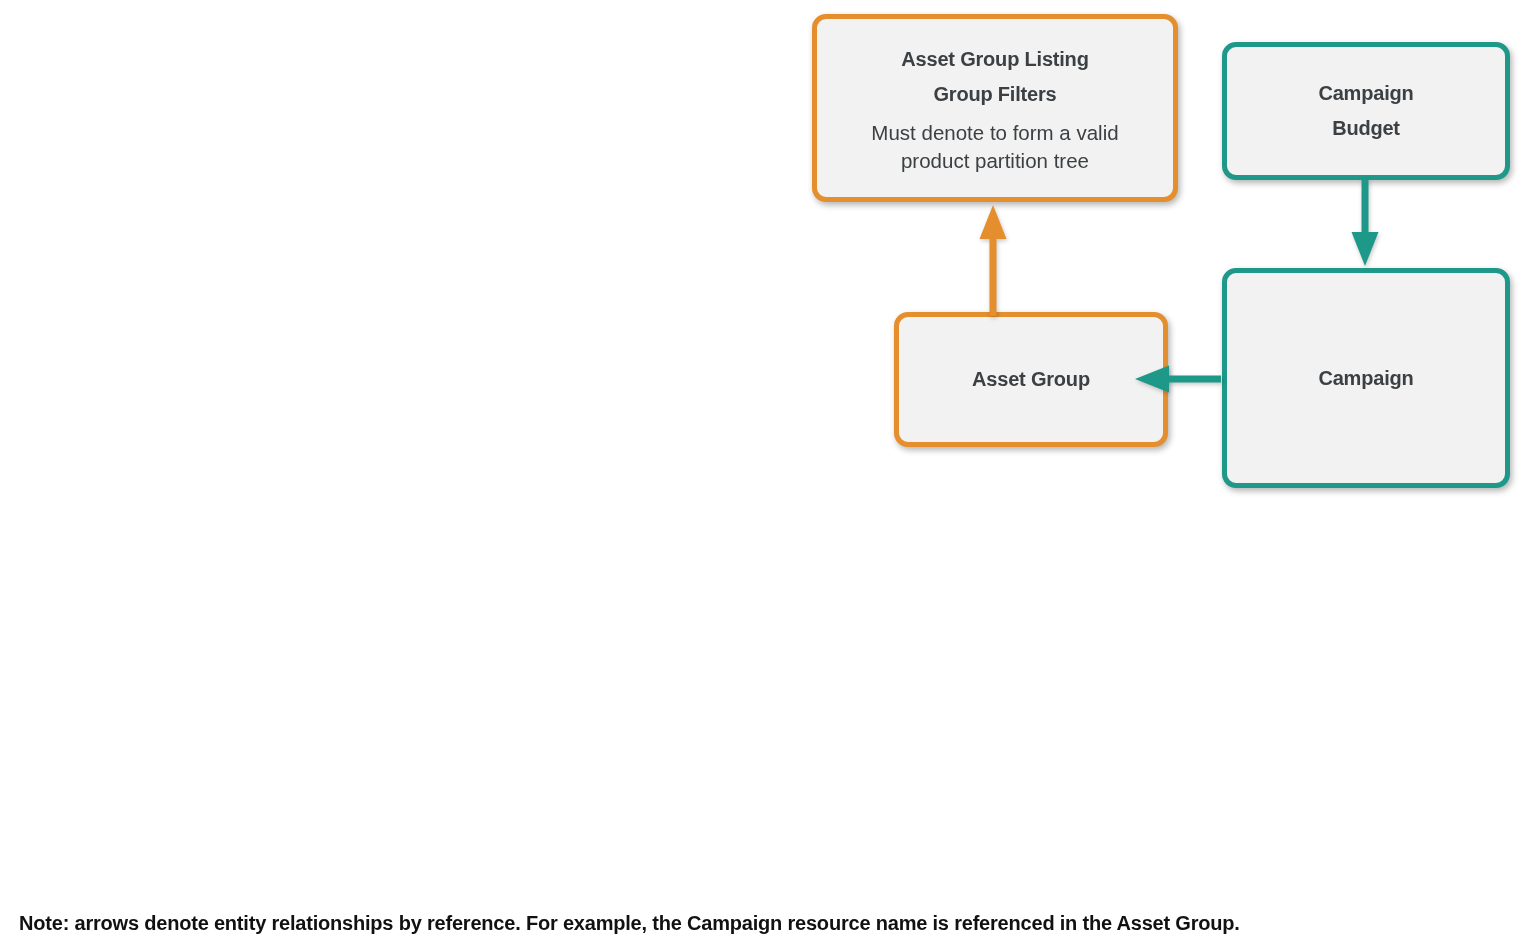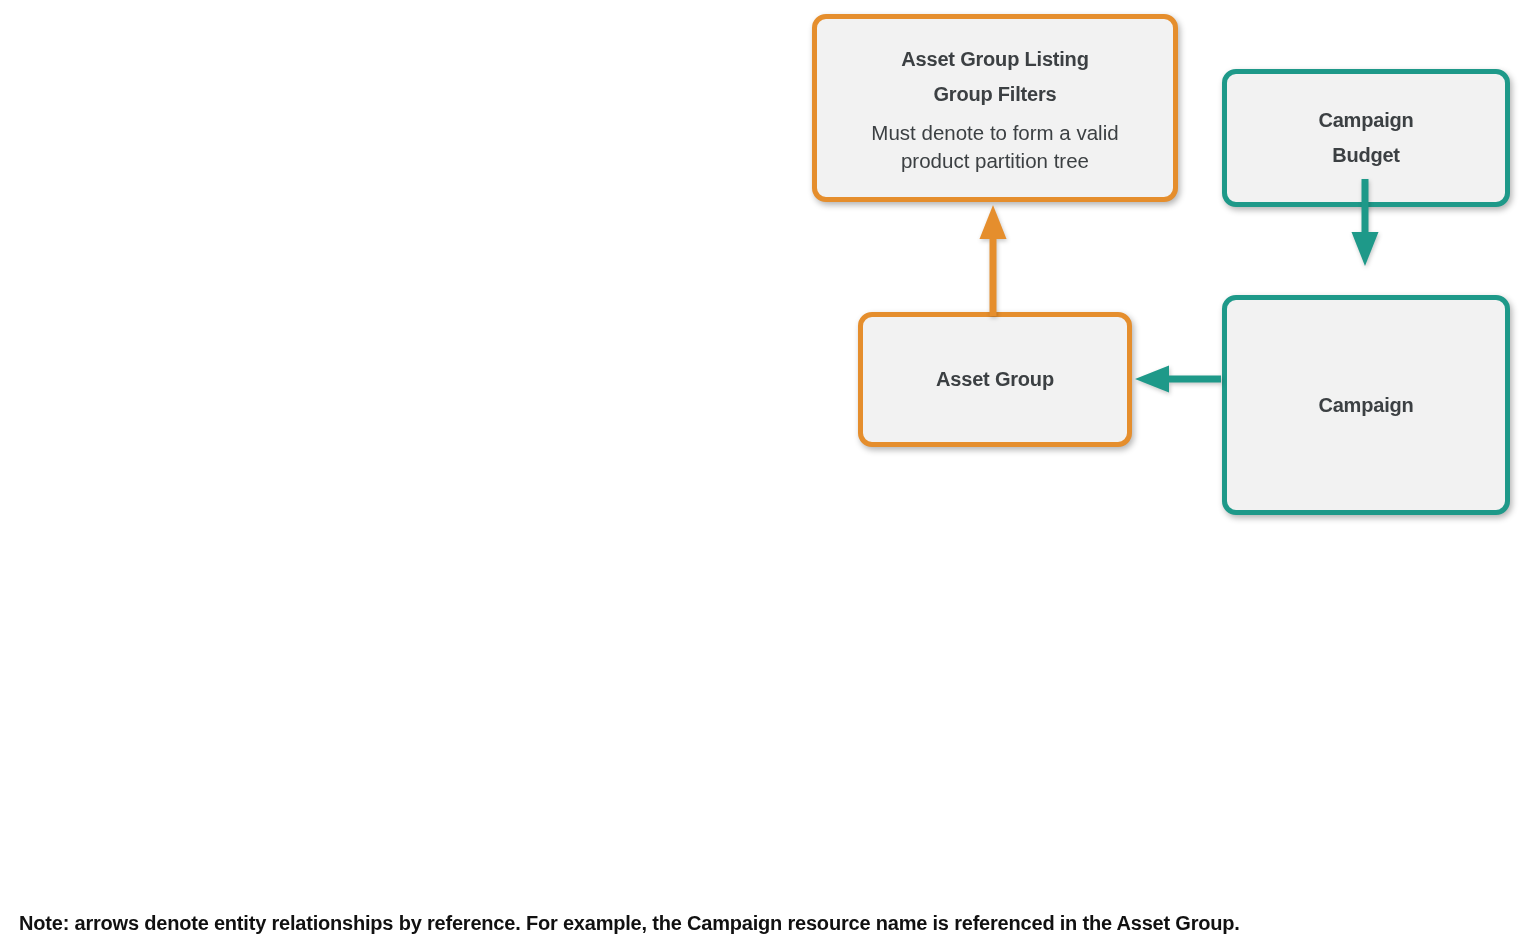--- a/index.html
+++ b/index.html
@@ -18,39 +18,39 @@
     position: absolute;
     background: var(--color-box_fill, #F2F2F2);
     border: 5px solid #888;
     border-radius: 14px;
     box-shadow: 2px 3px 6px rgba(0,0,0,0.30);
     display: flex; flex-direction: column;
     align-items: center; justify-content: center;
     text-align: center;
   }
   .node.orange { border-color: var(--color-orange, #E58E2D); }
-  .node.teal   { border-color: var(--color-teal, #1E9989); margin-top: 27px; }
+  .node.teal   { border-color: var(--color-teal, #1E9989); }
   .node-title {
     font-weight: bold;
     font-size: 20px;
     line-height: 35px;
     letter-spacing: -0.2px;
     color: var(--color-text, #3C4043);
     white-space: pre-line;
   }
   .node-subtitle {
     font-size: 20.5px;
     line-height: 27.5px;
     color: var(--color-text, #3C4043);
     white-space: pre-line;
     margin-top: 7px;
   }
   #node-filters     { left: 812px;  top: 14px;  width: 366px; height: 188px; }
   #node-budget      { left: 1222px; top: 42px;  width: 288px; height: 138px; }
-  #node-asset-group { left: 858px;  top: 312px; width: 274px; height: 135px; }
+  #node-asset-group { left: 894px;  top: 312px; width: 274px; height: 135px; }
   #node-campaign    { left: 1222px; top: 268px; width: 288px; height: 220px; }
 
   #arrow-layer {
     position: absolute; left: 0; top: 0;
     width: 1538px; height: 948px;
     pointer-events: none;
     filter: drop-shadow(1px 2px 2px rgba(0,0,0,0.22));
   }
   .arrow-orange line    { stroke: var(--color-orange, #E58E2D); }
   .arrow-orange polygon { fill:   var(--color-orange, #E58E2D); }

